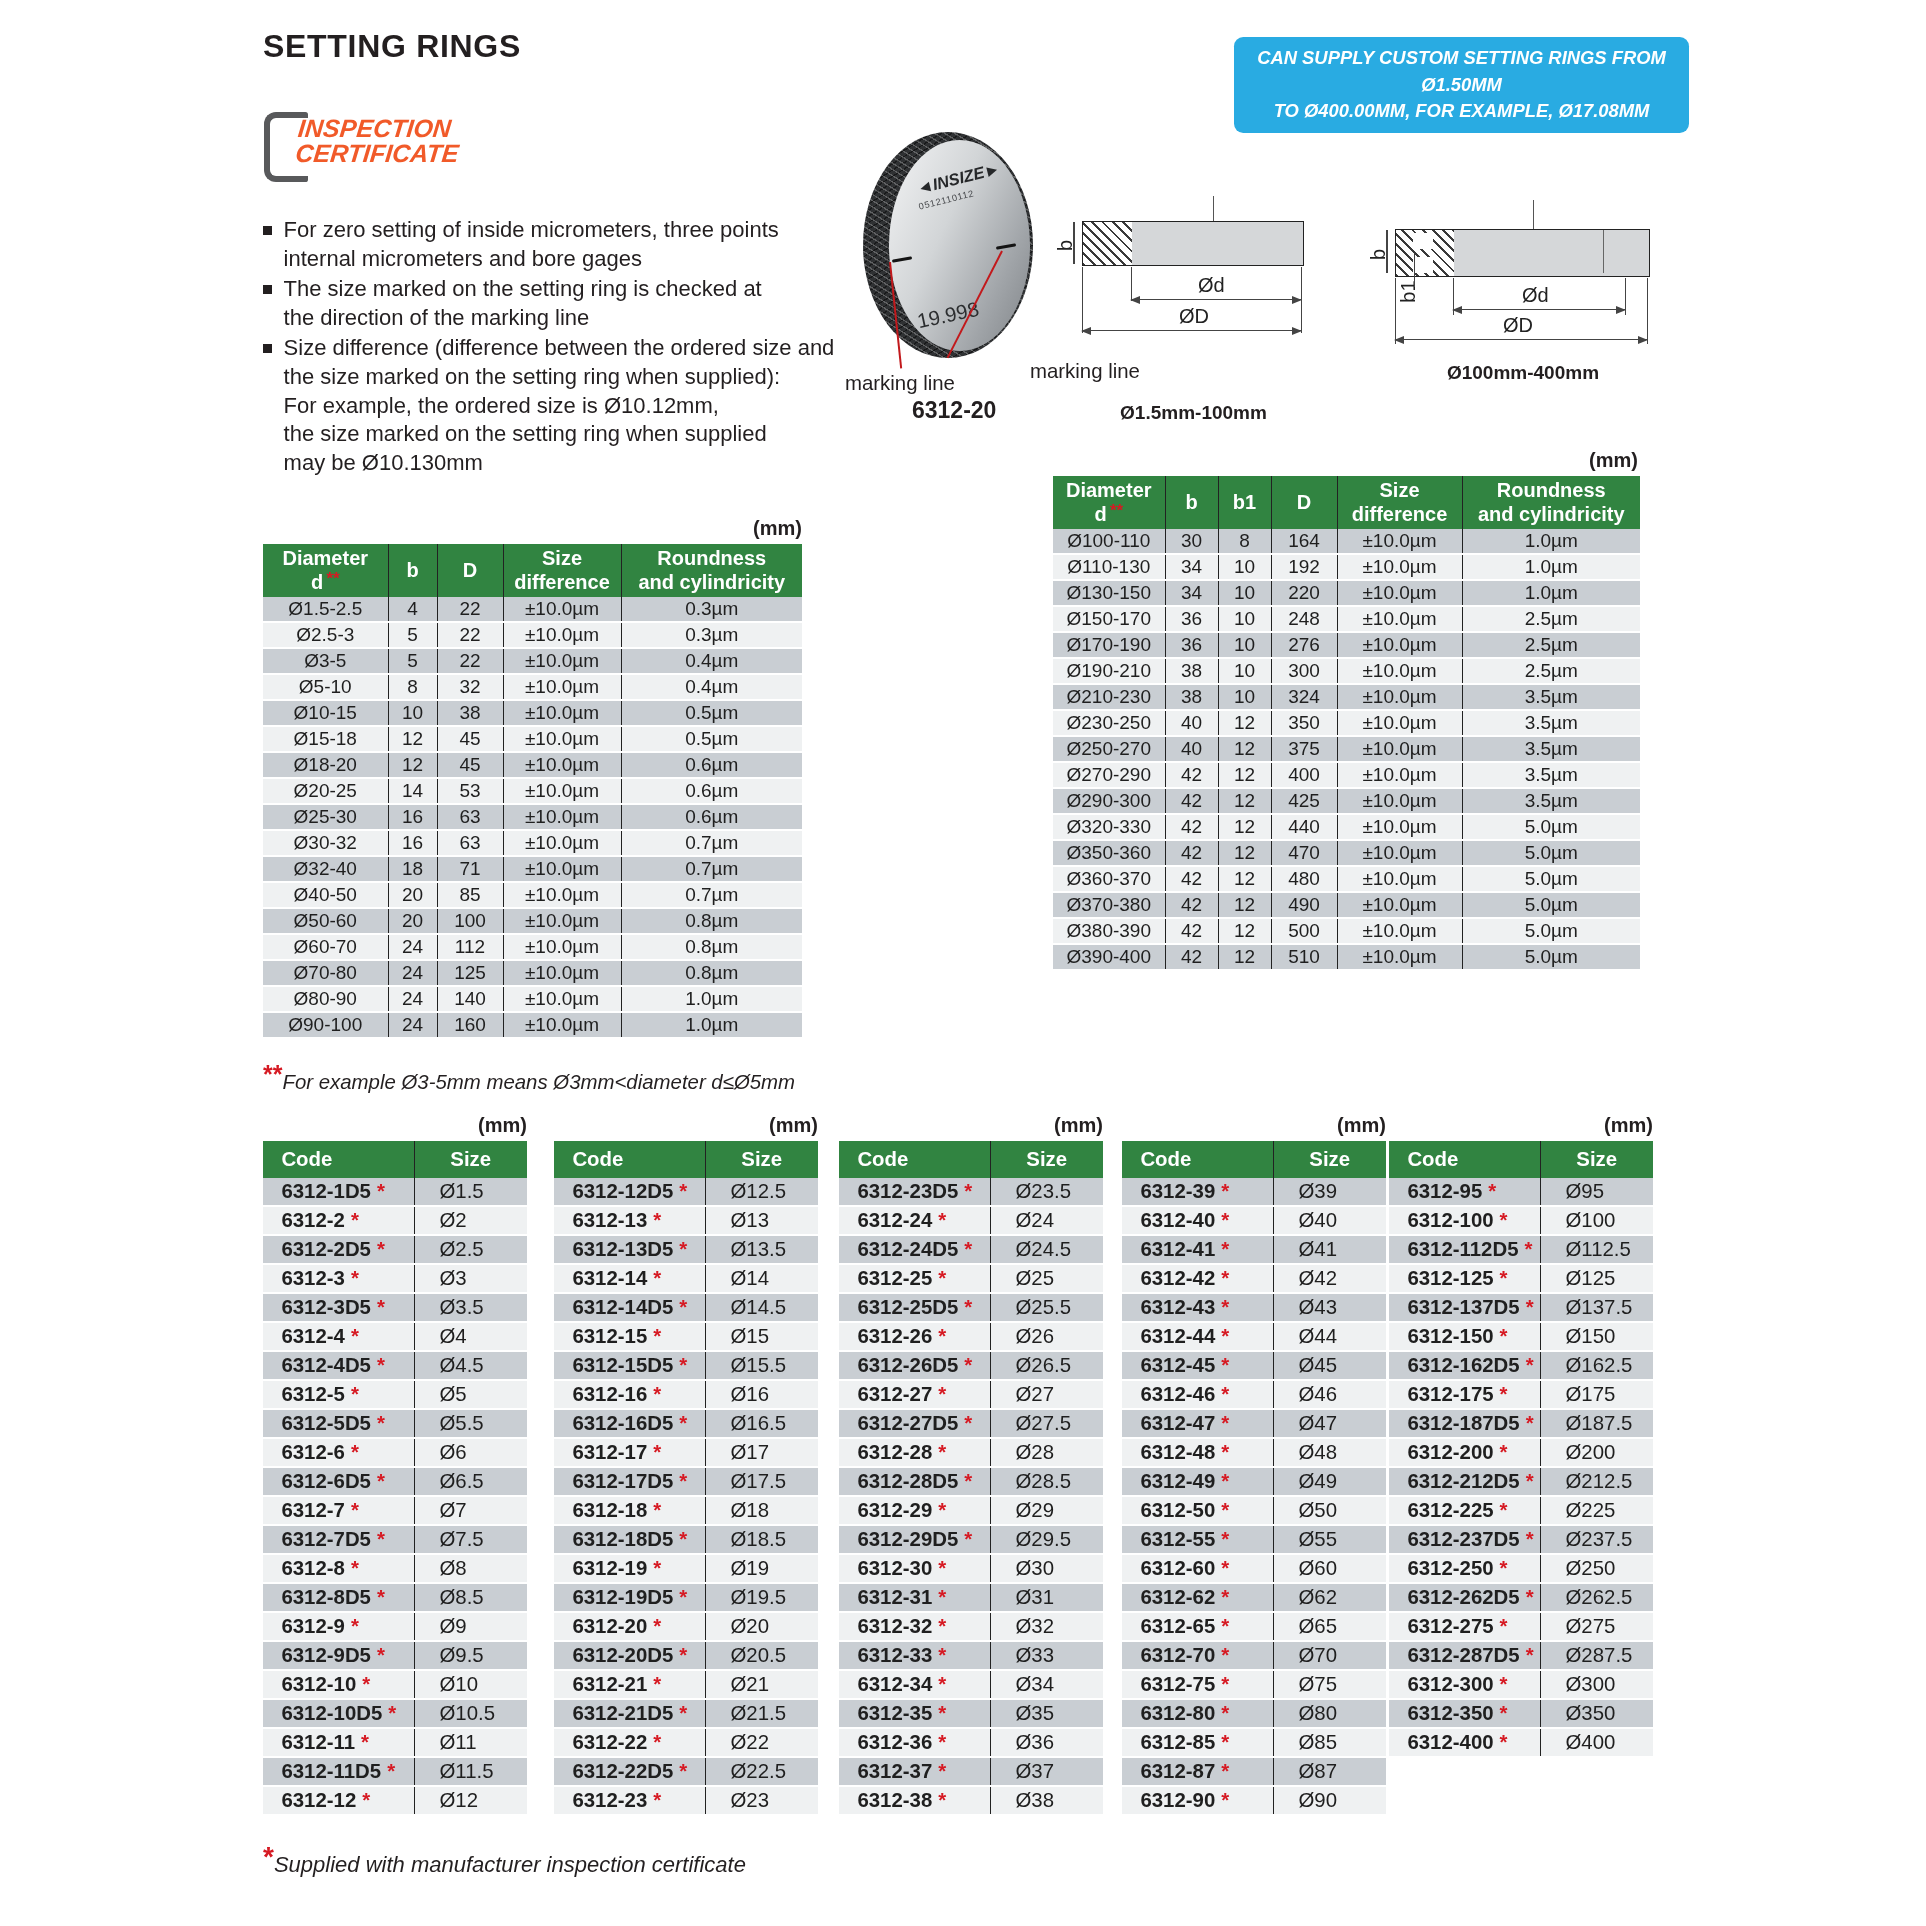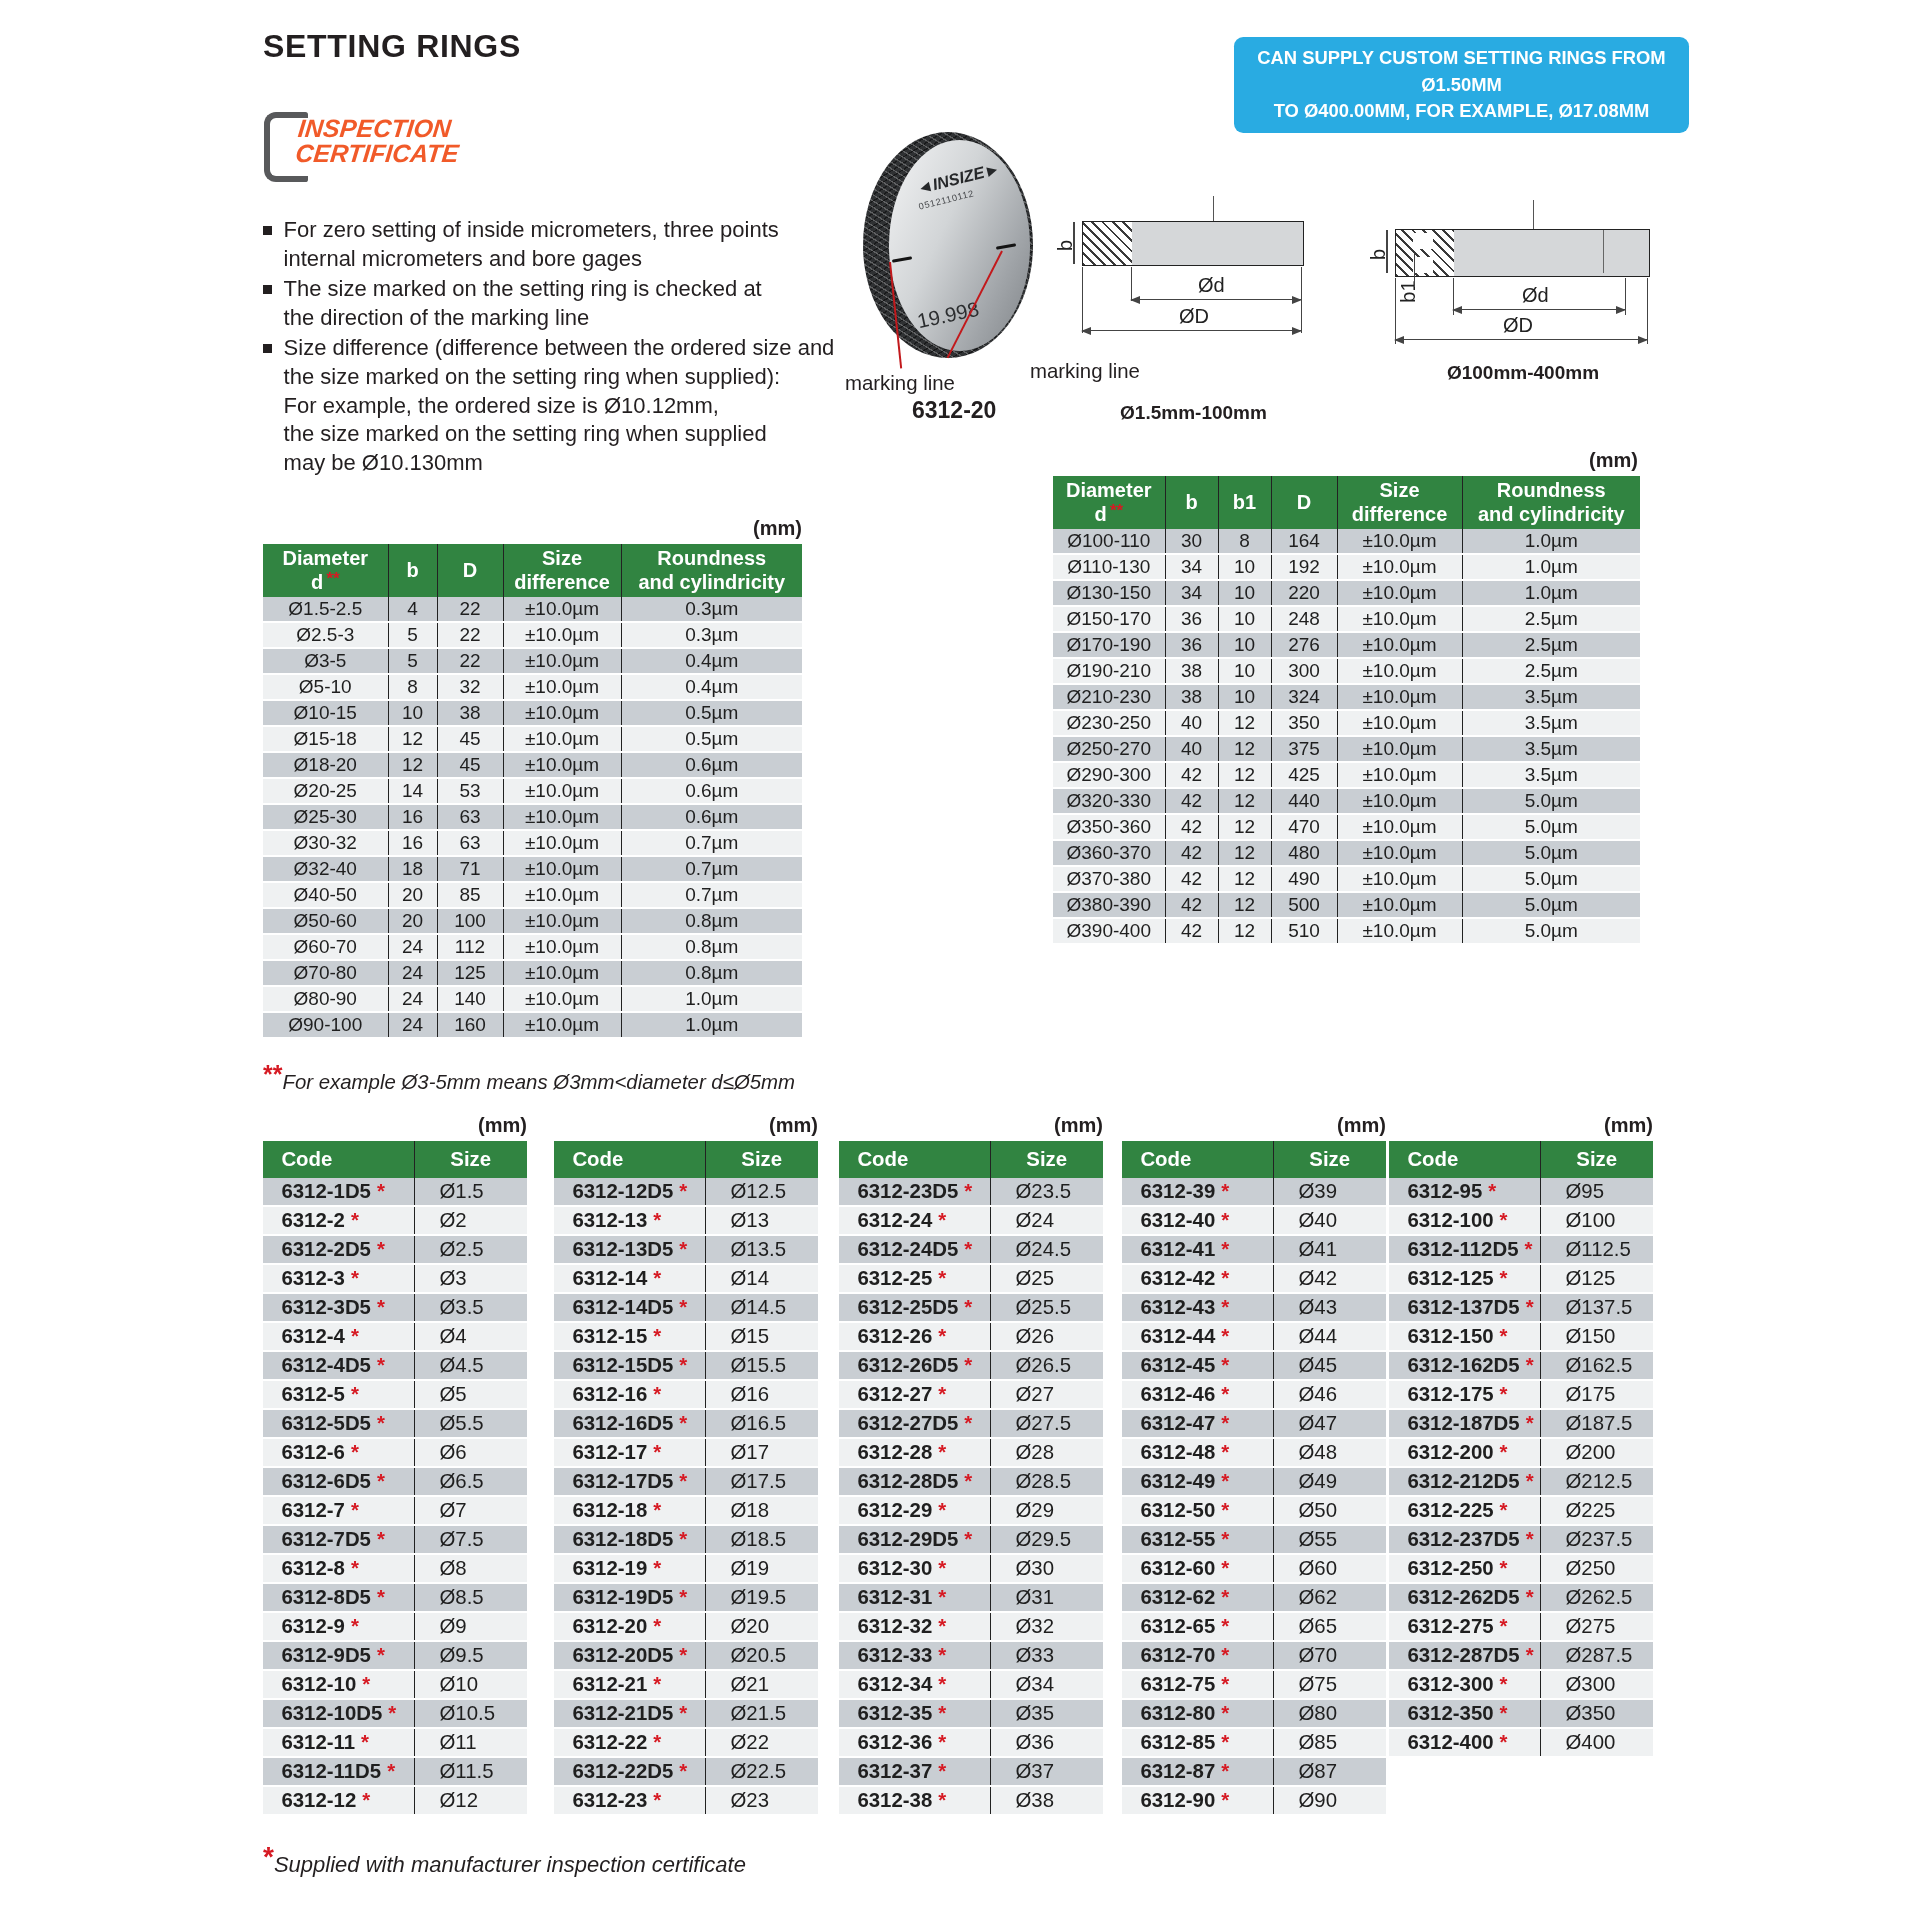--- a/index.html
+++ b/index.html
@@ -81,21 +81,21 @@
   .rstar{color:#D61A23;font-weight:bold;margin-left:6px;}
 
   .fstar{color:#D61A23;font-weight:bold;font-size:25px;vertical-align:6px;}
   .ftext{font-size:20.4px;color:#231f20;font-style:italic;}
 </style>
 </head>
 <body>
 
 <div class="abs title" style="left:263px;top:28px;">SETTING RINGS</div>
 
-<div class="abs banner" style="left:1234px;top:37px;">
+<div class="abs banner" style="left:1234px;top:37px;font-style:italic;">
   <div>CAN SUPPLY CUSTOM SETTING RINGS FROM Ø1.50MM</div>
   <div>TO Ø400.00MM, FOR EXAMPLE, Ø17.08MM</div>
 </div>
 
 <div class="abs" style="left:264px;top:111px;width:211px;height:66px;">
   <div class="abs cert-bracket" style="left:0;top:1.3px;"></div>
   <div class="abs cert-text" style="left:33px;top:5.3px;">
     <div>INSPECTION</div>
     <div>CERTIFICATE</div>
   </div>
@@ -420,20 +420,28 @@
         </tr>
         <tr>
           <td>Ø250-270</td>
           <td>40</td>
           <td>12</td>
           <td>375</td>
           <td>±10.0µm</td>
           <td>3.5µm</td>
         </tr>
         <tr>
+          <td>Ø270-290</td>
+          <td>42</td>
+          <td>12</td>
+          <td>400</td>
+          <td>±10.0µm</td>
+          <td>3.5µm</td>
+        </tr>
+        <tr>
           <td>Ø290-300</td>
           <td>42</td>
           <td>12</td>
           <td>425</td>
           <td>±10.0µm</td>
           <td>3.5µm</td>
         </tr>
         <tr>
           <td>Ø320-330</td>
           <td>42</td>

